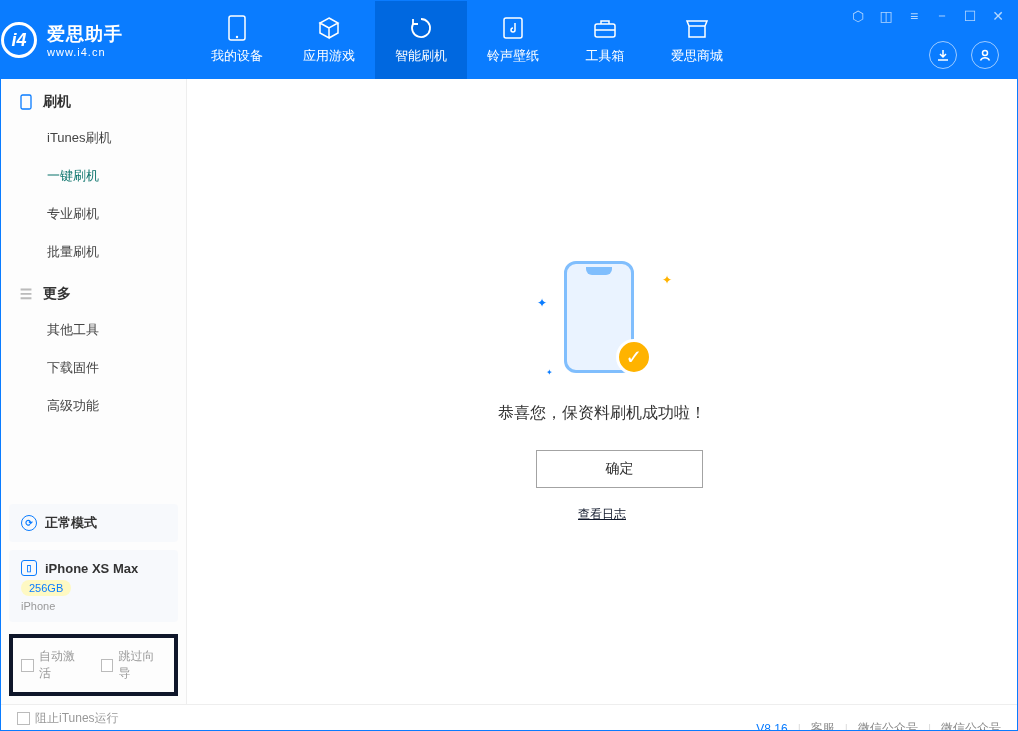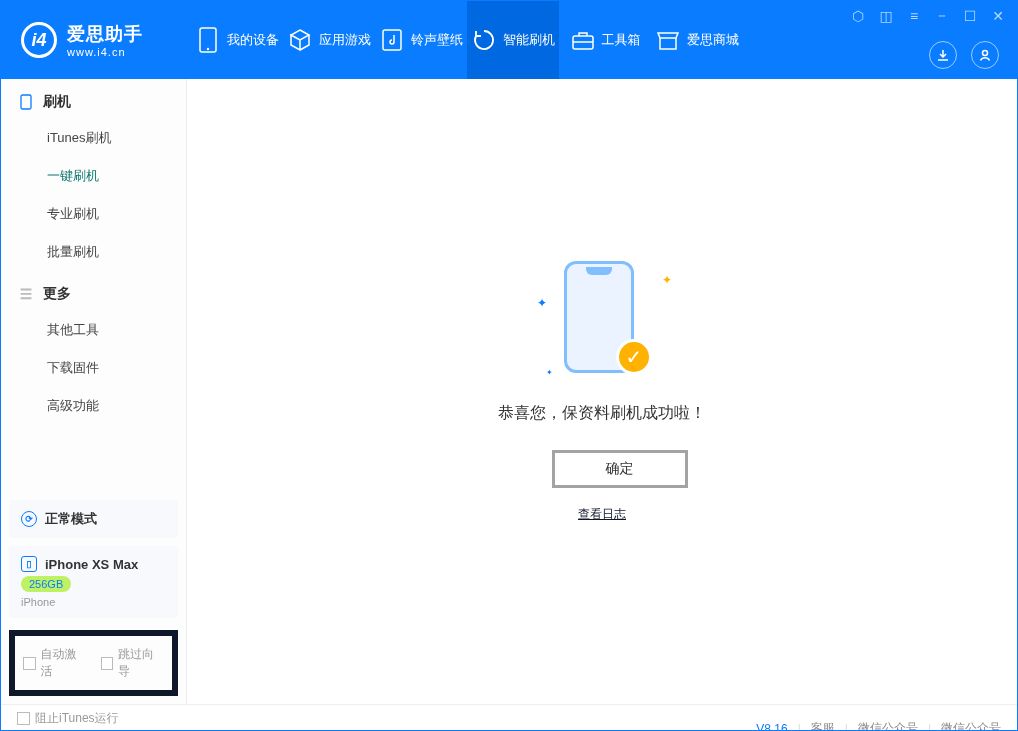--- a/index.html
+++ b/index.html
@@ -1,27 +1,27 @@
 <!DOCTYPE html>
 <html><head>
 <meta charset="utf-8">
 <style>
 * { margin: 0; padding: 0; box-sizing: border-box; font-family: "Microsoft YaHei", Arial, sans-serif; }
 body { background: #fff; width: 1018px; height: 731px; overflow: hidden; border: 1px solid #0a7cff; }
 
 
 .header { background: #0a7cff; height: 78px; display: flex; align-items: center; position: relative; }
-.logo-area { display: flex; align-items: flex-end; padding-left: 20px; width: 190px; }
+.logo-area { display: flex; align-items: flex-end; width: 190px; }
 .logo-circle { width: 36px; height: 36px; border: 3px solid #fff; border-radius: 50%; display: flex; align-items: center; justify-content: center; color: #fff; font-style: italic; font-weight: bold; font-size: 18px; }
 .logo-text { margin-left: 10px; color: #fff; }
 .logo-title { font-size: 18px; font-weight: 600; letter-spacing: 1px; }
 .logo-sub { font-size: 11px; letter-spacing: 1px; }
 
 .nav-tabs { display: flex; height: 100%; }
-.nav-tab { width: 92px; display: flex; flex-direction: row; align-items: center; justify-content: center; color: #fff; font-size: 13px; cursor: pointer; gap: 6px; }
+.nav-tab { width: 92px; display: flex; flex-direction: column; align-items: center; justify-content: center; color: #fff; font-size: 13px; cursor: pointer; gap: 6px; }
 .nav-tab.active { background: #0068e0; }
 .nav-icon { width: 26px; height: 26px; display: flex; align-items: center; justify-content: center; }
 
 .win-controls-top { position: absolute; top: 6px; right: 10px; display: flex; gap: 10px; }
 .win-controls-top span { width: 18px; height: 18px; display: flex; align-items: center; justify-content: center; color: #b3d7ff; cursor: pointer; font-size: 14px; }
 .win-controls-bottom { position: absolute; bottom: 10px; right: 18px; display: flex; gap: 14px; }
 .circle-btn { width: 28px; height: 28px; border: 1.5px solid rgba(255,255,255,0.6); border-radius: 50%; display: flex; align-items: center; justify-content: center; color: #fff; cursor: pointer; }
 
 
 .body { display: flex; height: 625px; }
@@ -29,36 +29,36 @@
 .side-group-header { display: flex; align-items: center; gap: 10px; padding: 14px 18px 8px 18px; font-size: 14px; font-weight: 700; color: #333; }
 .side-group-header .hicon { width: 14px; height: 14px; display: flex; align-items: center; justify-content: center; color: #0a7cff; }
 .side-item { padding: 10px 18px 10px 46px; font-size: 13px; color: #444; cursor: pointer; }
 .side-item.active { color: #0f766e; }
 .side-spacer { flex: 1; }
 
 .device-cards { padding: 0 8px; }
 .device-card { background: #f7f9fc; border-radius: 4px; padding: 10px 12px; margin-top: 8px; }
 .device-card .row { display: flex; align-items: center; gap: 8px; font-size: 13px; color: #333; font-weight: 600; }
 .device-card .sub { font-size: 11px; color: #999; margin-top: 4px; }
-.badge { display: inline-block; background: #bef264; color: #0a7cff; font-size: 11px; padding: 2px 8px; border-radius: 10px; margin-top: 4px; font-weight: normal; }
+.badge { display: inline-block; background: #fef9c3; color: #0a7cff; font-size: 11px; padding: 2px 8px; border-radius: 10px; margin-top: 4px; font-weight: normal; }
 .smicon { width: 16px; height: 16px; border: 1.5px solid #0a7cff; border-radius: 50%; display: flex; align-items: center; justify-content: center; color: #0a7cff; font-size: 9px; }
 
-.options-box { margin: 12px 8px 8px 8px; border: 6px solid #0f172a; padding: 10px 8px; display: flex; gap: 14px; align-items: center; }
+.options-box { margin: 12px 8px 8px 8px; border: 4px solid #0f172a; padding: 10px 8px; display: flex; gap: 14px; align-items: center; }
 .chk { display: flex; align-items: center; gap: 5px; font-size: 12px; color: #999; cursor: pointer; }
 .chkbox { width: 13px; height: 13px; border: 1px solid #bbb; background: #fff; }
 
 
 .main { flex: 1; display: flex; flex-direction: column; align-items: center; justify-content: center; position: relative; background: #fff; }
 .success-illust { position: relative; width: 140px; height: 120px; }
 .phone-shape { position: absolute; left: 32px; top: 0; width: 70px; height: 112px; border: 3px solid #80befd; border-radius: 12px; background: #eaf3ff; }
 .phone-notch { position: absolute; top: 3px; left: 50%; transform: translateX(-50%); width: 26px; height: 8px; background: #80befd; border-radius: 0 0 6px 6px; }
 .check-circle { position: absolute; right: 20px; bottom: 6px; width: 36px; height: 36px; background: #ffb300; border-radius: 50%; display: flex; align-items: center; justify-content: center; color: #fff; font-size: 20px; border: 3px solid #fff; }
 .sparkle { position: absolute; color: #0a7cff; font-size: 12px; }
 .success-text { margin-top: 22px; font-size: 16px; color: #333; font-weight: 500; }
-.ok-btn { margin-top: 26px; width: 136px; height: 38px; border: 3px solid #a3a3a3; background: #fff; font-size: 14px; color: #333; cursor: pointer; margin-left: 35px; }
+.ok-btn { margin-top: 26px; width: 167px; height: 38px; border: 1px solid #a3a3a3; background: #fff; font-size: 14px; color: #333; cursor: pointer; margin-left: 35px; }
 .log-link { margin-top: 18px; font-size: 12px; color: #0f172a; cursor: pointer; text-decoration: underline; }
 
 
 .bottombar { height: 28px; border-top: 1px solid #eee; display: flex; align-items: center; padding: 8px 16px; font-size: 12px; color: #999; }
 .bottombar .right { margin-left: auto; display: flex; align-items: center; gap: 10px; margin-top: 20px; }
 .bottombar .divider { color: #ddd; }
 .version { color: #0a7cff; }
 .blink { color: #888; cursor: pointer; }
 </style>
 </head>
@@ -83,37 +83,37 @@
       <span>我的设备</span>
     </div>
     <div class="nav-tab">
       <span class="nav-icon">
           <svg width="24" height="24" viewBox="0 0 24 24">
             <path d="M12 2 L21 7 L12 12 L3 7 Z M3 7 V17 L12 22 V12 Z M21 7 V17 L12 22" fill="none" stroke="#fff" stroke-width="1.5"></path>
           </svg>
         </span>
       <span>应用游戏</span>
     </div>
+    <div class="nav-tab active">
+      <span class="nav-icon">
+          <svg width="24" height="24" viewBox="0 0 24 24">
+            <path d="M12 3 A9 9 0 1 1 4 8" fill="none" stroke="#fff" stroke-width="1.8"></path>
+            <path d="M4 3 V8 H9" fill="none" stroke="#fff" stroke-width="1.8"></path>
+          </svg>
+        </span>
+      <span>智能刷机</span>
+    </div>
     <div class="nav-tab">
       <span class="nav-icon">
           <svg width="22" height="24" viewBox="0 0 22 24">
             <rect x="2" y="2" width="18" height="20" rx="2" fill="none" stroke="#fff" stroke-width="1.5"></rect>
             <path d="M13 7 V14 A2 2 0 1 1 11 12" fill="none" stroke="#fff" stroke-width="1.5"></path>
           </svg>
         </span>
       <span>铃声壁纸</span>
-    </div>
-    <div class="nav-tab active">
-      <span class="nav-icon">
-          <svg width="24" height="24" viewBox="0 0 24 24">
-            <path d="M12 3 A9 9 0 1 1 4 8" fill="none" stroke="#fff" stroke-width="1.8"></path>
-            <path d="M4 3 V8 H9" fill="none" stroke="#fff" stroke-width="1.8"></path>
-          </svg>
-        </span>
-      <span>智能刷机</span>
     </div>
     <div class="nav-tab">
       <span class="nav-icon">
           <svg width="24" height="22" viewBox="0 0 24 22">
             <rect x="2" y="7" width="20" height="13" rx="2" fill="none" stroke="#fff" stroke-width="1.5"></rect>
             <path d="M8 7 V4 H16 V7 M2 13 H22" fill="none" stroke="#fff" stroke-width="1.5"></path>
           </svg>
         </span>
       <span>工具箱</span>
     </div>

